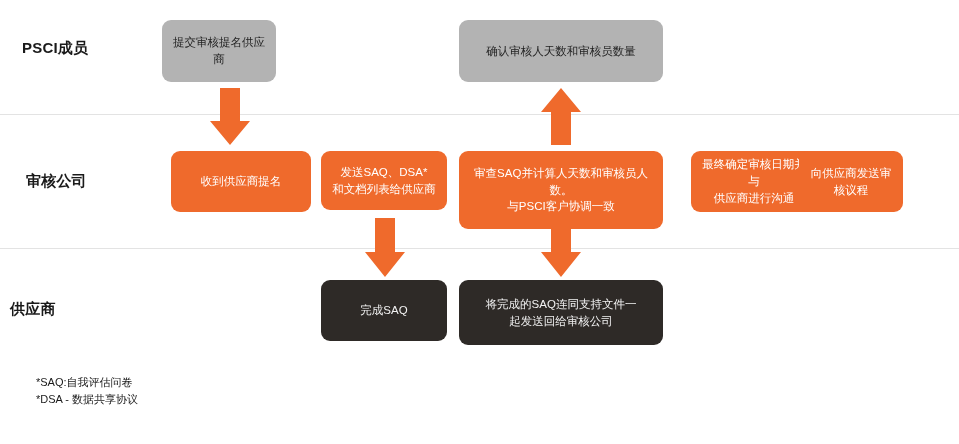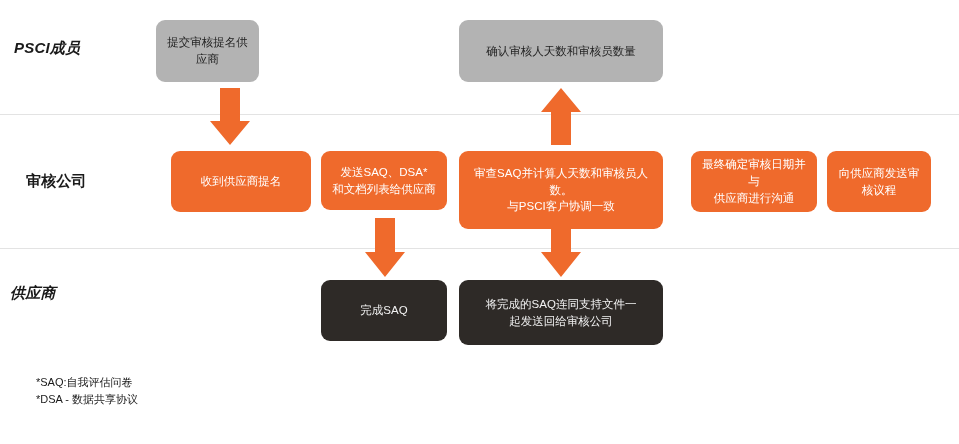--- a/index.html
+++ b/index.html
@@ -76,25 +76,25 @@
   }
 </style>
 </head>
 <body>
 
 <div id="canvas">
 
   <div class="divider" style="top:114px;"></div>
   <div class="divider" style="top:248px;"></div>
 
-  <div class="lane-label" style="left:14px; top:39px;font-style:italic;">PSCI成员</div>
+  <div class="lane-label" style="left:22px; top:39px;">PSCI成员</div>
   <div class="lane-label" style="left:26px; top:172px;">审核公司</div>
-  <div class="lane-label" style="left:10px; top:284px;font-style:italic;">供应商</div>
+  <div class="lane-label" style="left:10px; top:300px;">供应商</div>
 
-  <div class="node grey" style="left:156px; top:20px; width:103px; height:62px;">
+  <div class="node grey" style="left:162px; top:20px; width:114px; height:62px;">
     <span class="node-text">提交审核提名供应商</span>
   </div>
 
   <div class="node grey" style="left:459px; top:20px; width:204px; height:62px;">
     <span class="node-text">确认审核人天数和审核员数量</span>
   </div>
 
   <div class="arrow" style="left:209px; top:88px;">
     <svg width="42" height="58" viewBox="0 0 42 58">
       <polygon points="11,0 31,0 31,33 41,33 21,57 1,33 11,33" fill="#EF6A2C"></polygon>
@@ -119,21 +119,21 @@
   <div class="node orange" style="left:459px; top:151px; width:204px; height:78px;">
     <span class="node-text">审查SAQ并计算人天数和审核员人数。
 与PSCI客户协调一致</span>
   </div>
 
   <div class="node orange" style="left:671px; top:151px; width:126px; height:61px;margin-left:20px;">
     <span class="node-text">最终确定审核日期并与
 供应商进行沟通</span>
   </div>
 
-  <div class="node orange" style="left:827px; top:151px; width:104px; height:61px;font-family:Liberation Serif, serif;">
+  <div class="node orange" style="left:799px; top:151px; width:104px; height:61px;font-family:Liberation Serif, serif;">
     <span class="node-text">向供应商发送审核议程</span>
   </div>
 
   <div class="arrow" style="left:364px; top:218px;">
     <svg width="42" height="60" viewBox="0 0 42 60">
       <polygon points="11,0 31,0 31,34 41,34 21,59 1,34 11,34" fill="#EF6A2C"></polygon>
     </svg>
   </div>
 
   <div class="arrow" style="left:540px; top:218px;">

